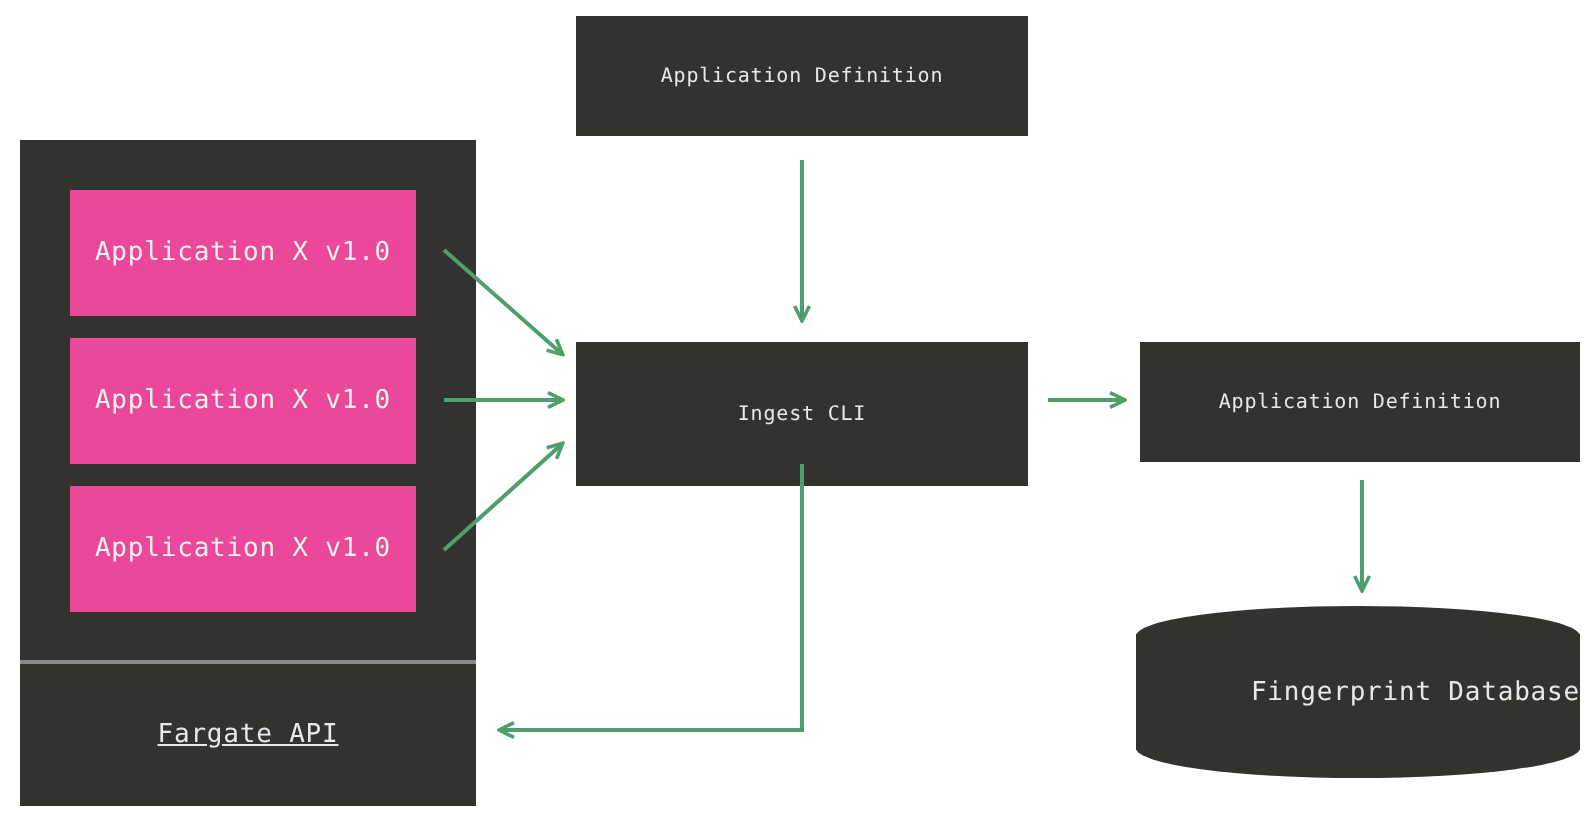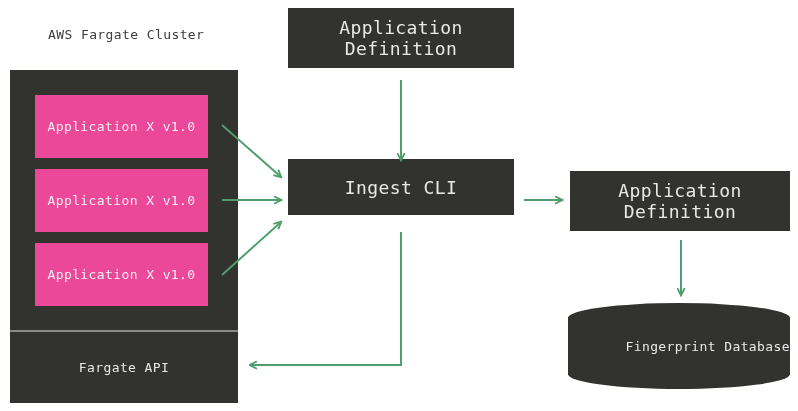--- a/index.html
+++ b/index.html
@@ -19,21 +19,21 @@
     position: absolute;
     box-sizing: border-box;
     display: flex;
     align-items: center;
     justify-content: center;
     text-align: center;
   }
   .dark-box {
     background: #32322f;
     color: #e8e8e8;
-    font-size: 18px;
+    font-size: 10px;
     letter-spacing: 0.4px;
   }
   .gray-box {
     background: #ec4899;
     color: #f2f2f2;
     font-size: 13px;
     letter-spacing: 0.4px;
   }
   .cluster-title {
     position: absolute;
@@ -81,47 +81,46 @@
     width: 798px;
     height: 411px;
     pointer-events: none;
   }
 </style>
 </head>
 <body>
 
 <div id="canvas">
 
-  <div class="cluster-title" style="left:48px; top:27px;">AWS Fargate Cluster</div>
 
   <div class="cluster-frame" style="left:10px; top:70px; width:228px; height:333px;"></div>
 
   <div class="cluster-divider" style="left:10px; top:330px; width:228px; height:2px;"></div>
 
   <div class="node gray-box" style="left:35px; top:95px; width:173px; height:63px;">
     <span>Application X v1.0</span>
   </div>
 
   <div class="node gray-box" style="left:35px; top:169px; width:173px; height:63px;">
     <span>Application X v1.0</span>
   </div>
 
   <div class="node gray-box" style="left:35px; top:243px; width:173px; height:63px;">
     <span>Application X v1.0</span>
   </div>
 
-  <div class="node" style="left:10px; top:332px; width:228px; height:71px; color:#e8e8e8; font-size:13px; letter-spacing:0.4px;">
+  <div class="node" style="left:10px; top:332px; width:228px; height:71px; color:#e8e8e8; font-size:13px; letter-spacing:0.4px;text-decoration:underline;">
     <span>Fargate API</span>
   </div>
 
   <div class="node dark-box" style="left:288px; top:8px; width:226px; height:60px;">
     <span>Application Definition</span>
   </div>
 
-  <div class="node dark-box" style="left:288px; top:159px; width:226px; height:56px;justify-content:center;">
+  <div class="node dark-box" style="left:288px; top:171px; width:226px; height:72px;justify-content:center;">
     <span>Ingest CLI</span>
   </div>
 
   <div class="node dark-box" style="left:570px; top:171px; width:220px; height:60px;">
     <span>Application Definition</span>
   </div>
 
   <div class="cylinder" style="left:568px; top:303px; width:222px; height:86px;">
     <div class="cy-body" style="top:14px; width:222px; height:58px;"></div>
     <div class="cy-cap" style="top:0px; width:222px; height:30px;"></div>

